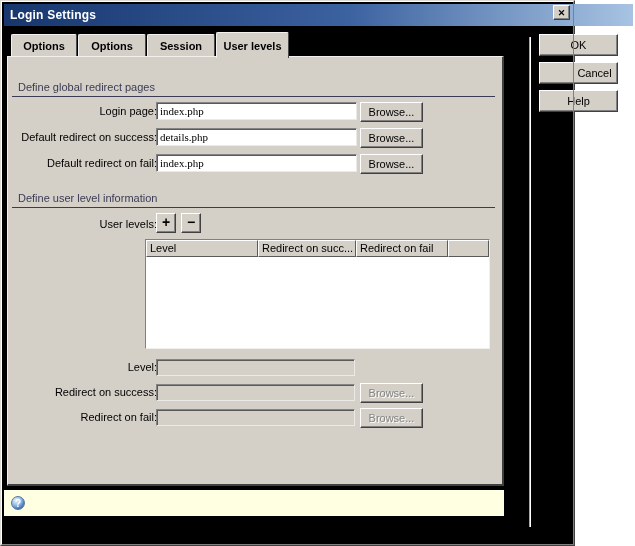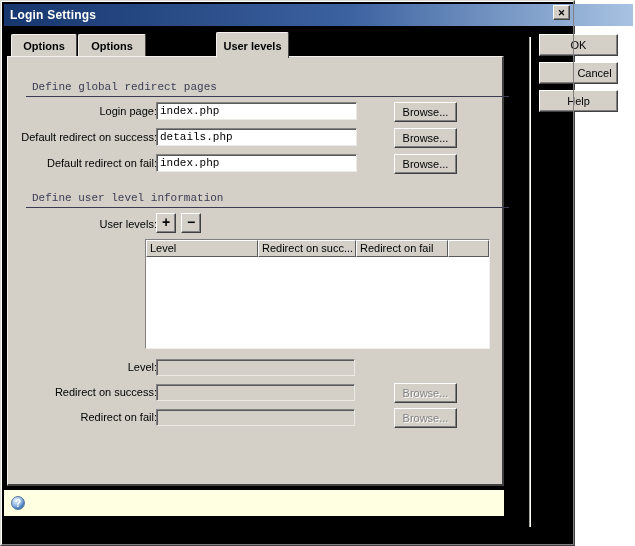--- a/index.html
+++ b/index.html
@@ -47,47 +47,47 @@
   
   .panel {
     position:absolute; left:6px; top:55px; width:497px; height:430px;
     background:#d4d0c8;
     border-top:1px solid #f2f1ee; border-left:1px solid #f2f1ee;
     border-right:2px solid #404040; border-bottom:2px solid #404040;
     z-index:3;
   }
 
   .section-head {
-    position:absolute; left:18px; width:483px; color:#3b3b55;
-    border-bottom:1px solid #3b3b55; padding:0 0 3px 6px;font-family:Liberation Mono, monospace;
+    position:absolute; left:4px; width:483px; color:#3b3b55;
+    border-bottom:1px solid #3b3b55; padding:0 0 3px 6px;
   }
   .sh1 { top:24px; } .sh2 { top:135px; }
 
   .flabel {
     position:absolute; left:5px; width:144px; text-align:right;
     height:18px; line-height:18px; white-space:nowrap;
   }
   .tbox {
     position:absolute; left:148px; width:201px; height:18px;
     background:#fff; border:1px solid; border-color:#848484 #eceae5 #eceae5 #848484;
     box-shadow:inset 1px 1px 0 #5a5a5a;
-    font-family:Liberation Mono, monospace; font-size:11px;
+    font-family:Liberation Serif, serif; font-size:11px;
     padding:0 3px; outline:none;
   }
   .tbox.dis {
     background:#d4d0c8; color:#808080; width:199px; height:17px;
   }
   .btn {
     position:absolute; background:#d4d0c8;
     border:1px solid; border-color:#ffffff #404040 #404040 #ffffff;
     box-shadow:inset -1px -1px 0 #808080;
     display:flex; align-items:center; justify-content:center;
     font-family:"Liberation Sans",sans-serif; font-size:11px; cursor:default;
   }
-  .browse { left:352px; width:63px; height:20px;margin-left:34px; }
+  .browse { left:352px; width:63px; height:20px; }
   .btn.dis { color:#848484; text-shadow:1px 1px 0 #fff; }
 
   .r1 { top:45px; } .r2 { top:71px; } .r3 { top:97px; }
 
   .ul-label { top:157px; height:20px; line-height:20px; }
   .mini-btn { width:20px; height:20px; top:156px; font-size:14px; font-weight:bold; padding-bottom:2px; }
   .add-btn { left:148px; } .rem-btn { left:173px; }
 
   
   .lv-table {
@@ -139,20 +139,23 @@
   </div>
   <div class="close-btn">
     <span>✕</span>
   </div>
 
   <div class="tab tab-options">
     <span>Options</span>
   </div>
   <div class="tab tab-database">
     <span>Options</span>
+  </div>
+  <div class="tab tab-session">
+    <span>Session</span>
   </div>
   <div class="tab tab-userlevels active">
     <span>User levels</span>
   </div>
 
   <div class="panel">
 
     <div class="section-head sh1">Define global redirect pages</div>
 
     <div class="flabel r1">Login page:</div>

